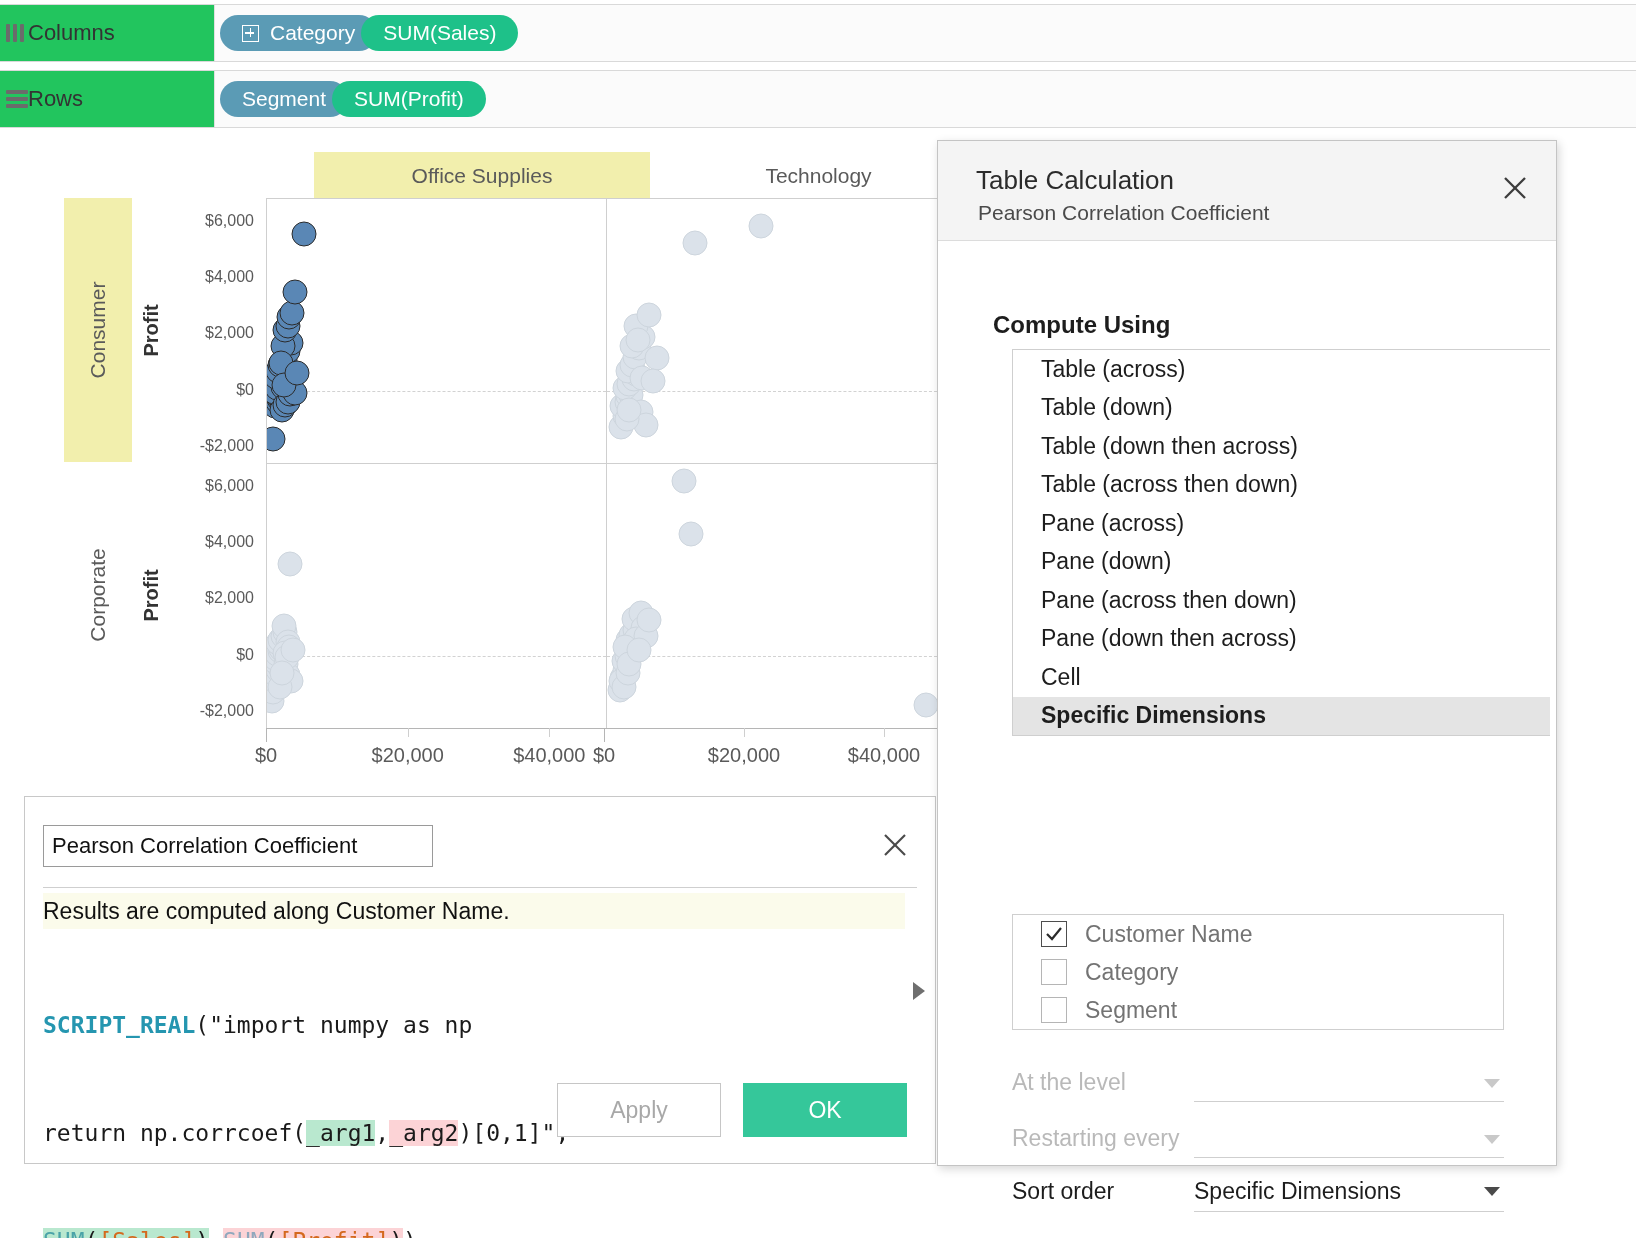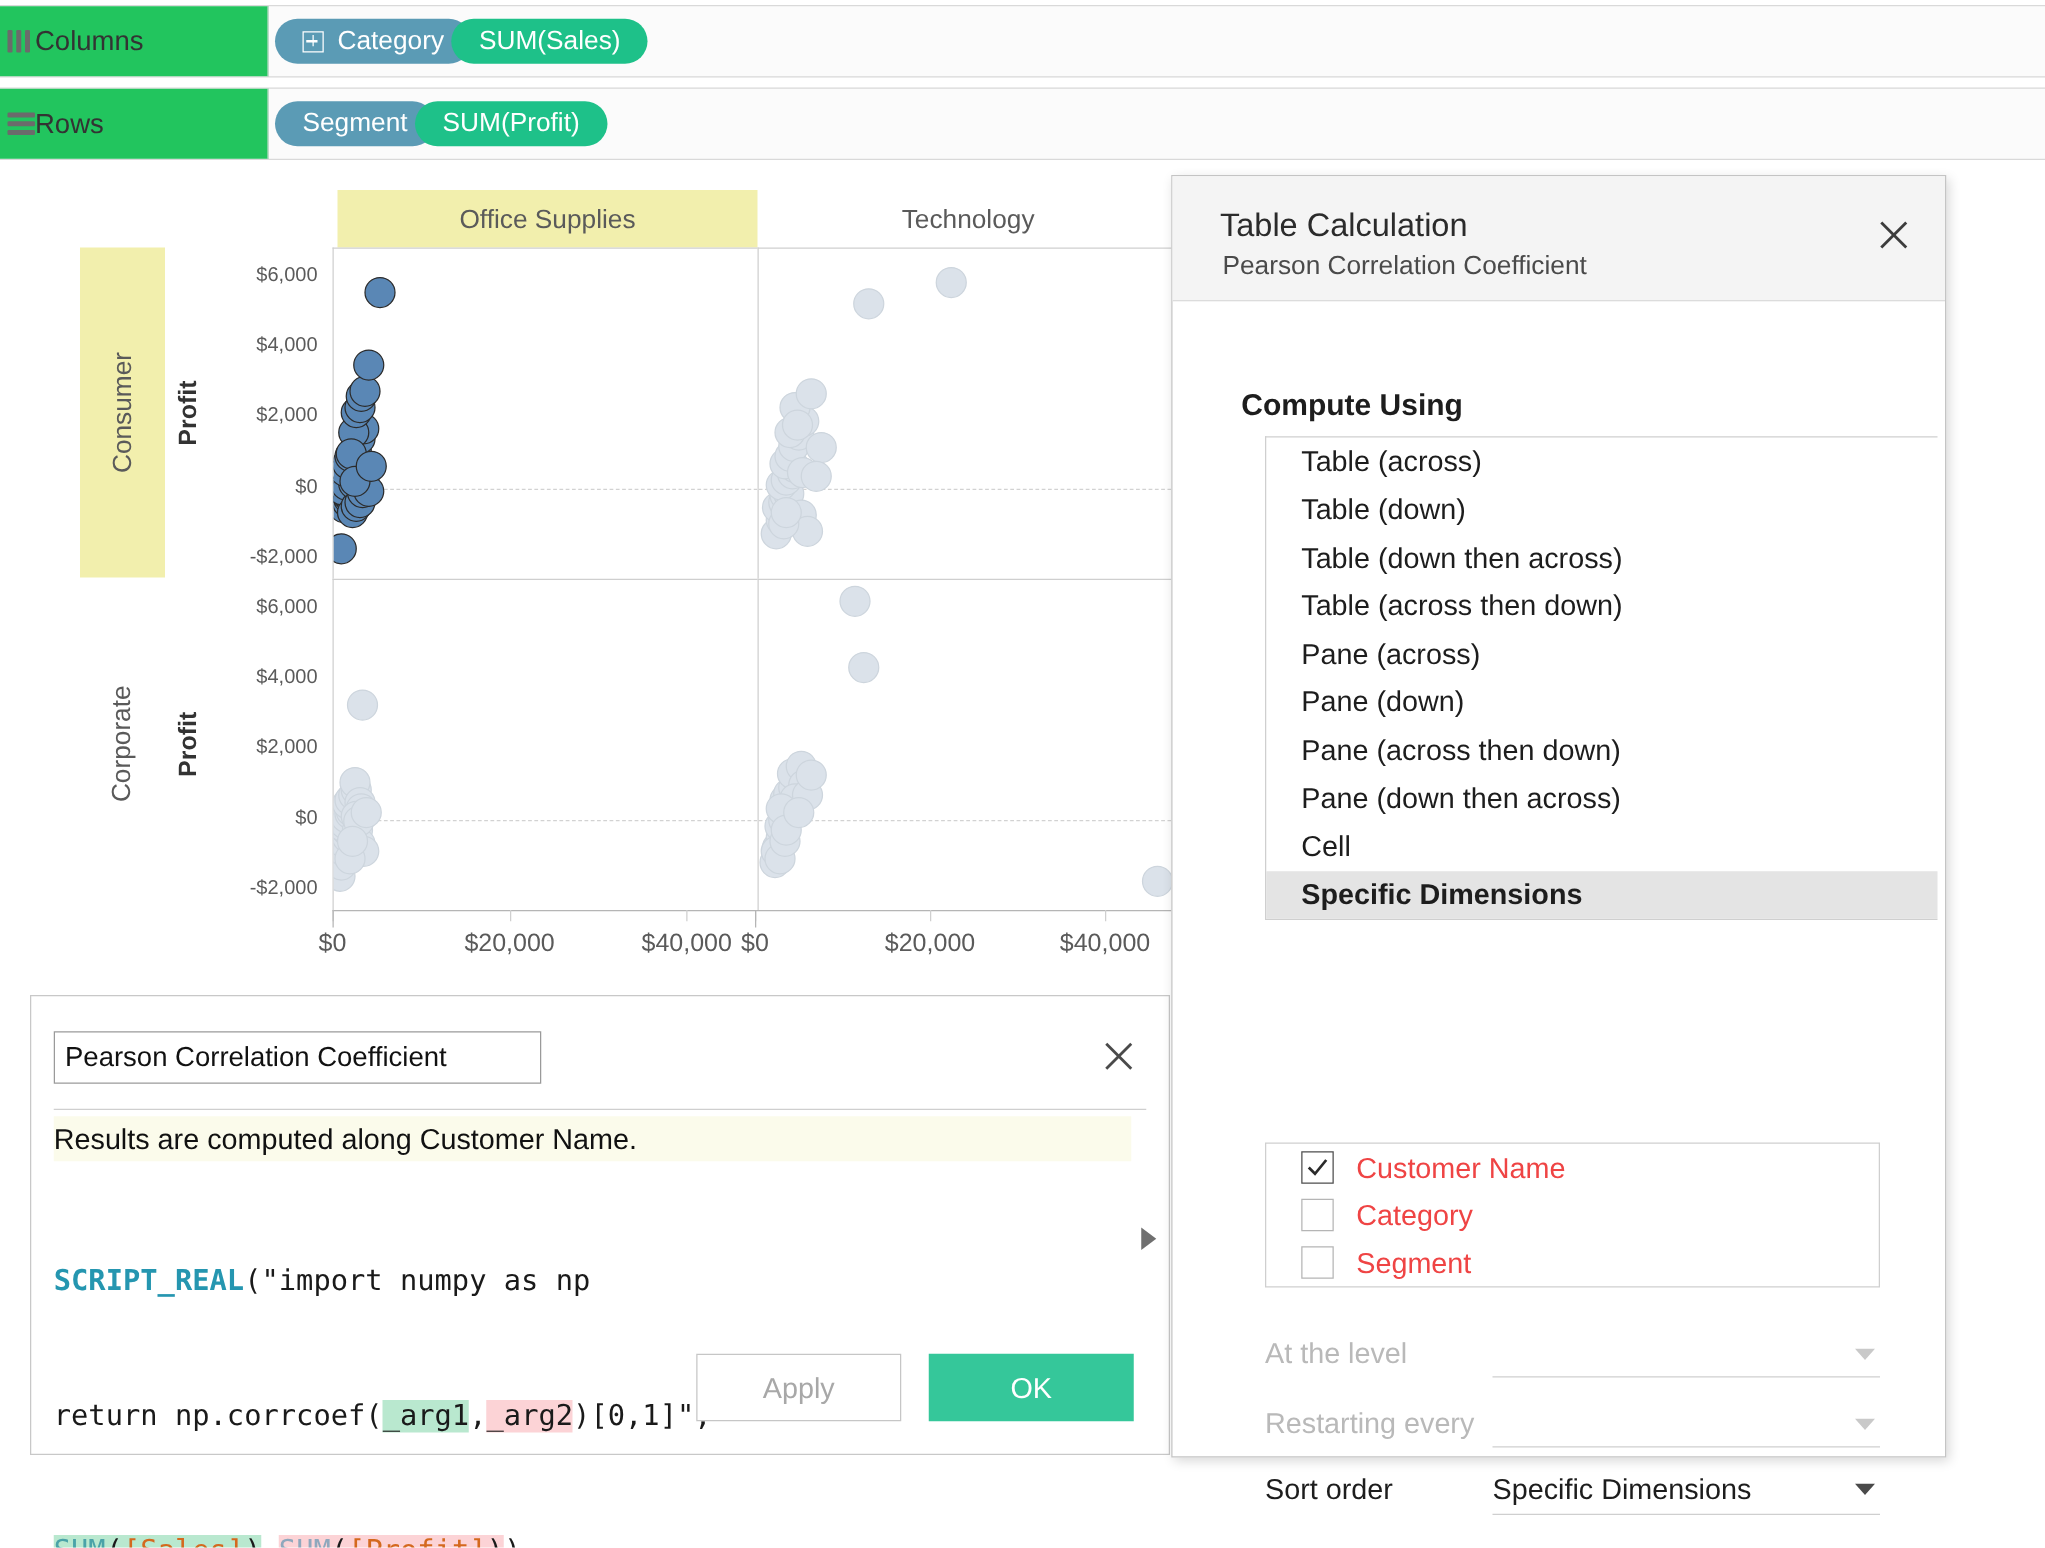--- a/index.html
+++ b/index.html
@@ -57,21 +57,21 @@
   .pill-plus::before { width: 9px; height: 1.6px; left: 2px; top: 6.7px; }
   .pill-plus::after { height: 9px; width: 1.6px; top: 2px; left: 6.7px; }
   .pills-wrap { display: flex; align-items: center; padding-left: 5px; }
   .pills-wrap .pill + .pill { margin-left: -16px; }
 
   
   #viz { position: absolute; left: 10px; top: 140px; width: 928px; height: 640px; }
 
   .col-hdr {
     position: absolute; height: 48px; display: flex; align-items: center; justify-content: center;
-    font-size: 21px; color: #5a5a5a;
+    font-size: 21px; color: #5a5a5a; margin-left: 44px;
   }
   #col-hdr-office { left: 260px; top: 12px; width: 336px; background: #f2efad; }
   #col-hdr-tech  { left: 597px; top: 12px; width: 335px; }
 
   .row-hdr {
     position: absolute; width: 68px; display: flex; align-items: center; justify-content: center;
     font-size: 21px; color: #5a5a5a;
   }
   .row-hdr span { transform: rotate(-90deg); white-space: nowrap; }
   #row-hdr-consumer { left: 54px; top: 58px; height: 264px; background: #f2efad; }
@@ -199,21 +199,21 @@
     height: 38.5px; display: flex; align-items: center; padding-left: 28px;
     font-size: 23px; color: #1d1d1d; cursor: pointer;
   }
   .compute-item.selected { background: #e4e4e4; font-weight: bold; }
   #dims-box {
     position: absolute; left: 74px; top: 773px; width: 492px; height: 116px;
     border: 1px solid #cfcfcf; background: #fff;
   }
   .dim-row {
     height: 38px; display: flex; align-items: center; padding-left: 28px; gap: 18px;
-    font-size: 23px; color: #ef4444; cursor: pointer;
+    font-size: 23px; color: #737373; cursor: pointer;
   }
   .cbx {
     width: 26px; height: 26px; border: 1.6px solid #4d4d4d; background: #fff;
     display: flex; align-items: center; justify-content: center; flex: none;
   }
   .cbx.unchecked { border-color: #b5b5b5; }
   .cbx svg { display: block; }
   .tc-label { position: absolute; font-size: 23px; }
   .tc-label.disabled { color: #b9b9b9; }
   .tc-label.enabled { color: #1d1d1d; }

